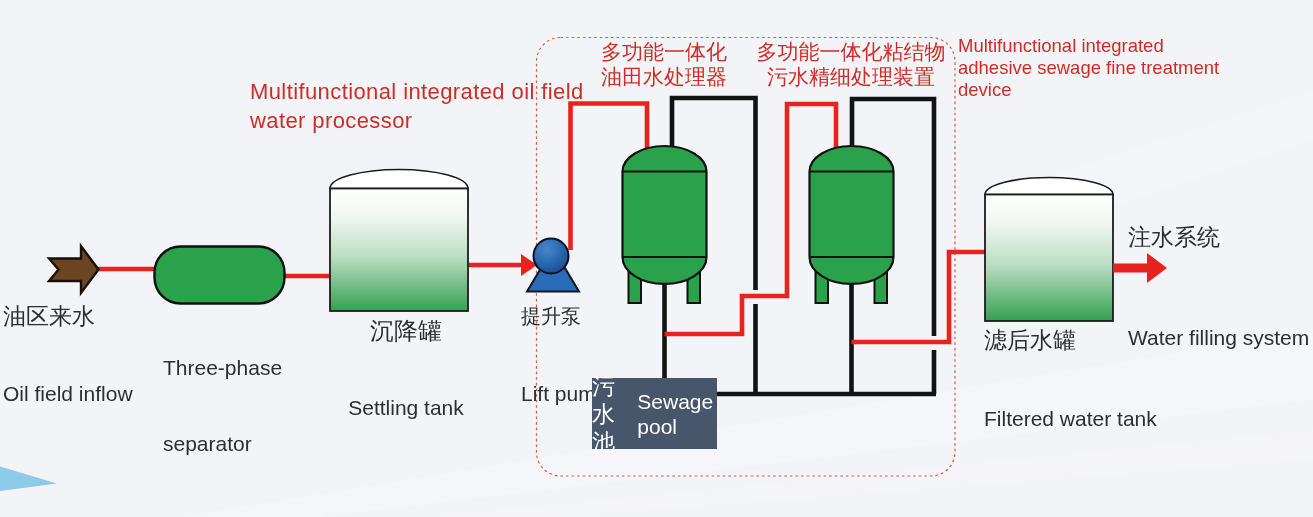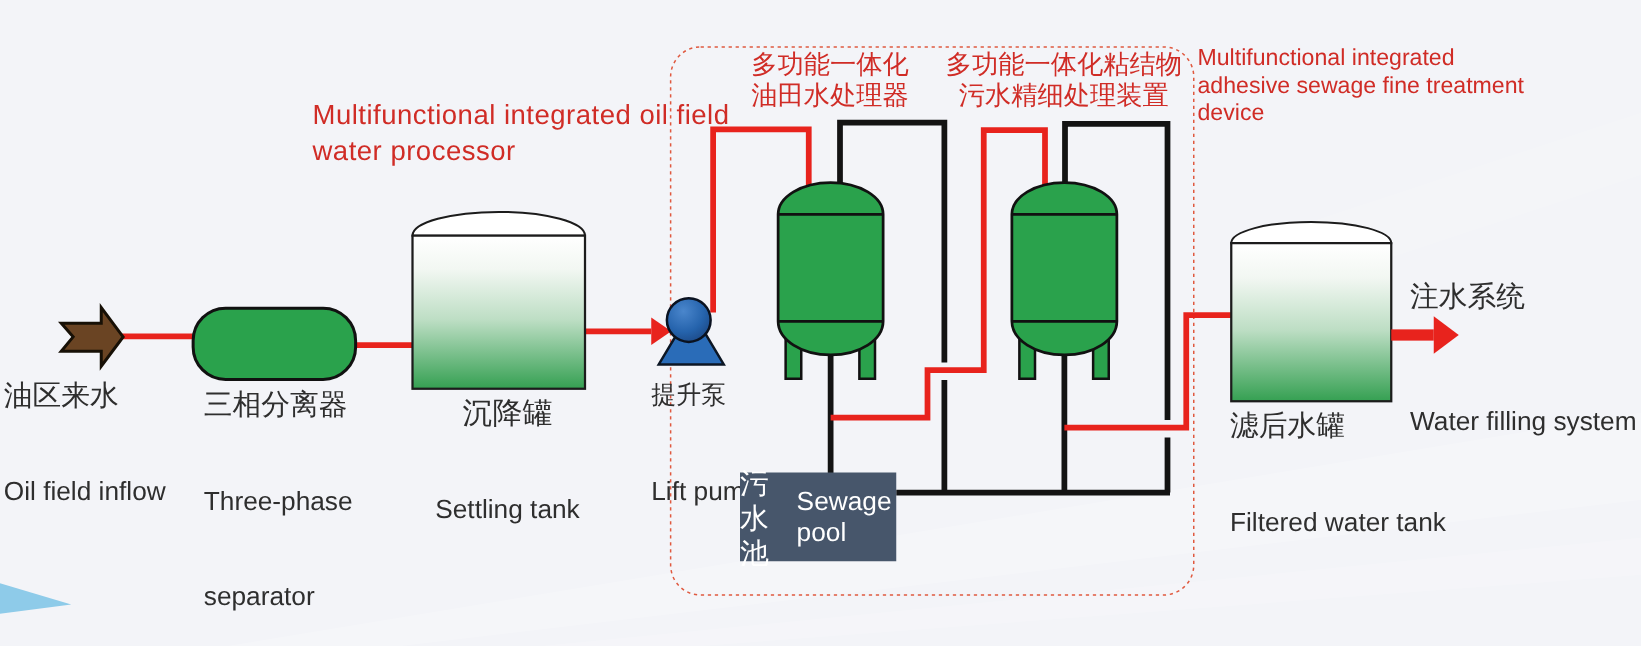--- a/index.html
+++ b/index.html
@@ -109,21 +109,20 @@
       <polygon points="1147,253 1167,268 1147,283"></polygon>
     </g>
   </svg>
 
   <div class="lbl" style="left:3px;top:301px;">
     <div class="zh">油区来水</div>
     <div class="en">Oil field inflow</div>
   </div>
 
   <div class="lbl" style="left:163px;top:306px;">
-    <div class="zh" style="line-height:34px;">三相分离器</div>
     <div class="en" style="line-height:28px;">Three-phase</div>
     <div class="en" style="line-height:28px;">separator</div>
   </div>
 
   <div class="lbl center" style="left:316px;top:315px;width:180px;">
     <div class="zh" style="font-size:24px;">沉降罐</div>
     <div class="en">Settling tank</div>
   </div>
 
   <div class="lbl" style="left:521px;top:301px;">

